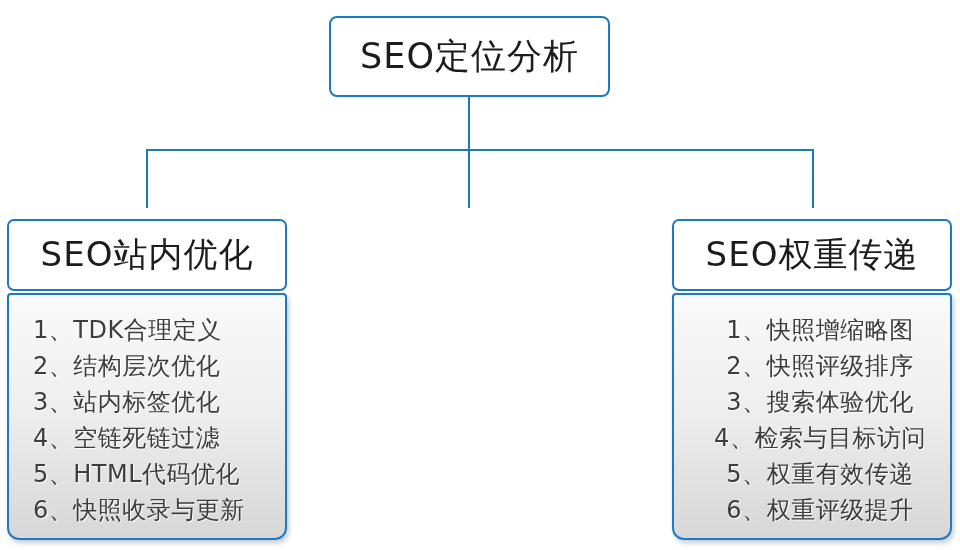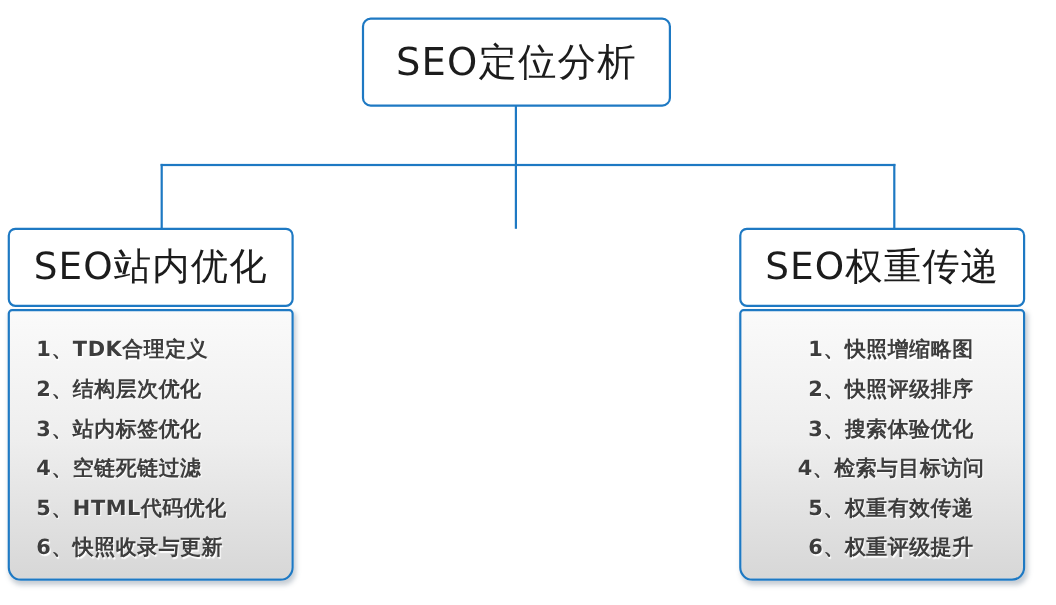--- a/index.html
+++ b/index.html
@@ -27,21 +27,21 @@
     border: 2px solid var(--accent);
     border-radius: 8px;
     display: flex; align-items: center; justify-content: center;
     font-size: 35px;
     color: var(--ink);
     letter-spacing: 1px;
     z-index: 2;
   }
 
   
-  .column { position: absolute; top: 207px; width: 260px; z-index: 2; }
+  .column { position: absolute; top: 219px; width: 280px; z-index: 2; }
   .col-0 { left: 7px; }
   .col-1 { left: 330px; }
   .col-2 { left: 672px; text-align: center; }
 
   .col-header {
     height: 72px;
     background: #ffffff;
     border: 2px solid var(--accent);
     border-radius: 7px;
     display: flex; align-items: center; justify-content: center;
@@ -54,27 +54,26 @@
     margin-top: 2px;
     height: 247px;
     background: linear-gradient(180deg, #fafafa 0%, #eeeeee 48%, #d7d7d7 100%);
     border: 2px solid var(--accent);
     border-radius: 4px 4px 12px 12px;
     box-shadow: 2px 3px 5px rgba(90, 110, 130, 0.35);
     padding: 17px 8px 0 24px;
   }
 
   .list-item {
-    font-size: 19px;
+    font-size: 24px;
     line-height: 36px;
     color: var(--item-ink);
     letter-spacing: 0.5px;
     white-space: nowrap;
     text-shadow: 1px 1px 1px rgba(255,255,255,0.95);
-    font-weight: bold;
   }
 </style>
 </head>
 <body>
 
 <div class="canvas">
 
   <div class="line v" style="left:468px; top:93px; height:115px;"></div>
   <div class="line h" style="left:146px; top:149px; width:668px;"></div>
   <div class="line v" style="left:146px; top:149px; height:59px;"></div>

